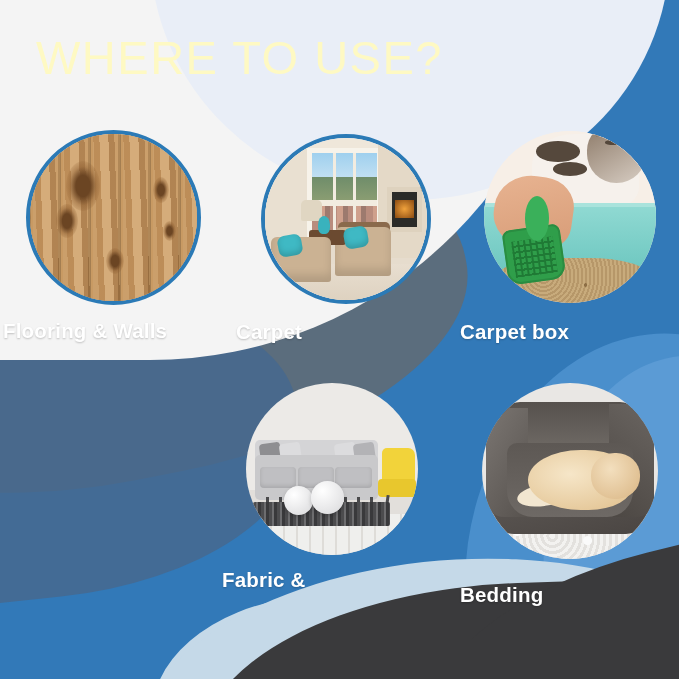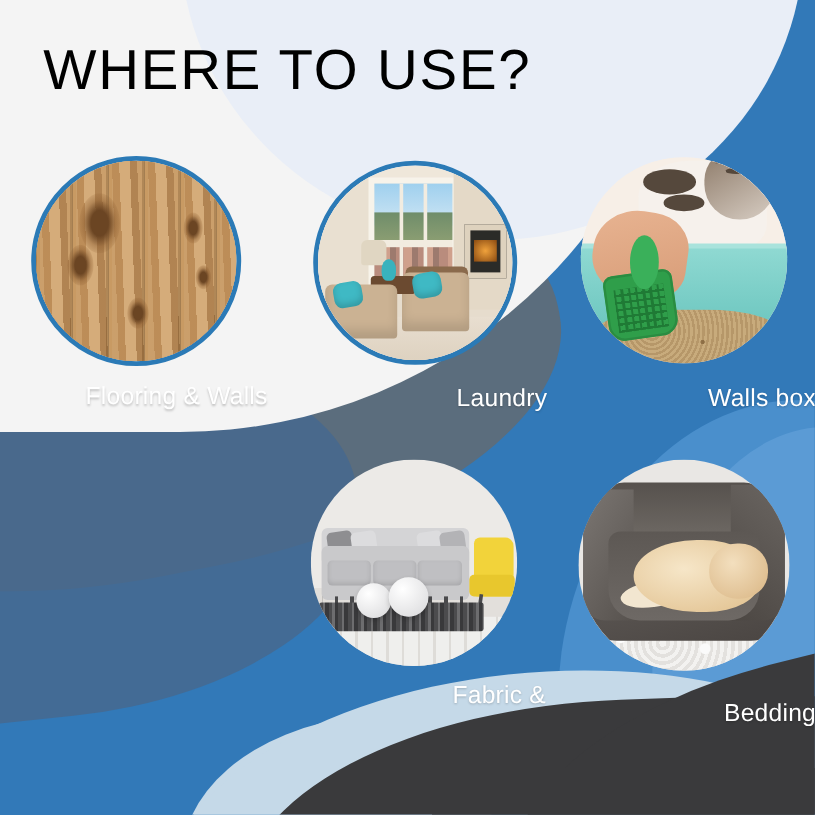--- a/index.html
+++ b/index.html
@@ -76,42 +76,42 @@
   
   #bg-paleleft{
     left:150px; top:600px; width:260px; height:180px;
     background:#c5d9e8; border-radius:60% 0 0 0; transform:rotate(-6deg);
   }
 
   
   #title{
     position:absolute; left:36px; top:33px;
     font-size:47px; line-height:1.05; font-weight:400;
-    letter-spacing:1.5px; color:#000000; white-space:nowrap;
+    letter-spacing:1.5px; color:#fef9c3; white-space:nowrap;
   }
 
   
   .item{ position:absolute; width:220px; }
   .circle{
     position:relative; border-radius:50%; overflow:hidden; margin:0 auto;
     box-shadow:0 0 0 0 rgba(0,0,0,0);
   }
   .circle.ring{ border:4px solid #2b7ab6; }
   .caption{
-    margin-top:12px; text-align:right; color:#ffffff;
-    font-size:20.5px; font-weight:normal; line-height:1.18;
+    margin-top:12px; text-align:left; color:#ffffff;
+    font-size:20.5px; font-weight:bold; line-height:1.18;
     text-shadow:0 1px 2px rgba(0,0,0,.22); letter-spacing:.2px;
   }
 
   
   #item-flooring { left:3px;   top:130px; }
   #item-carpet   { left:236px; top:134px; }
   #item-litter   { left:460px; top:131px; }
   #item-laundry  { left:0px;   top:383px; }
-  #item-fabric   { left:235px; top:383px; }
+  #item-fabric   { left:222px; top:383px; }
   #item-bedding  { left:460px; top:383px; }
 
   #item-flooring .circle { width:175px; height:175px; }
   #item-carpet   .circle { width:170px; height:170px; }
   #item-litter   .circle { width:172px; height:172px; }
   #item-laundry  .circle { width:172px; height:172px; }
   #item-fabric   .circle { width:172px; height:172px; }
   #item-bedding  .circle { width:176px; height:176px; }
 
   #item-flooring .caption { margin-top:14px; }
@@ -339,21 +339,21 @@
         <div class="lamp"></div>
         <div class="armback b1"></div>
         <div class="chair c2"></div>
         <div class="table"></div>
         <div class="vase"></div>
         <div class="chair c1"></div>
         <div class="pillow p1"></div>
         <div class="pillow p2"></div>
       </div>
     </div>
-    <div class="caption">Laundry</div>
+    <div class="caption">Carpet</div>
   </div>
 
   <div class="item" id="item-litter">
     <div class="circle">
       <div class="photo litter">
         <div class="bg-wall"></div>
         <div class="cat-body"></div>
         <div class="cat-head">
           <div class="cat-ear" style="left:12%;top:-10%;transform:rotate(-14deg);"></div>
           <div class="cat-ear" style="left:60%;top:-8%;transform:rotate(12deg);"></div>
@@ -365,21 +365,21 @@
         <div class="boxrim"></div>
         <div class="box"></div>
         <div class="sand"></div>
         <div class="hand"></div>
         <div class="scoop">
             <div class="scoop-grid"></div>
           </div>
         <div class="scoop-handle"></div>
       </div>
     </div>
-    <div class="caption">Walls box</div>
+    <div class="caption">Carpet box</div>
   </div>
 
 
   <div class="item" id="item-fabric">
     <div class="circle">
       <div class="photo fabric">
         <div class="floor"></div>
         <div class="chairY"></div>
         <div class="chairY-seat"></div>
         <div class="chairY-leg"></div>

